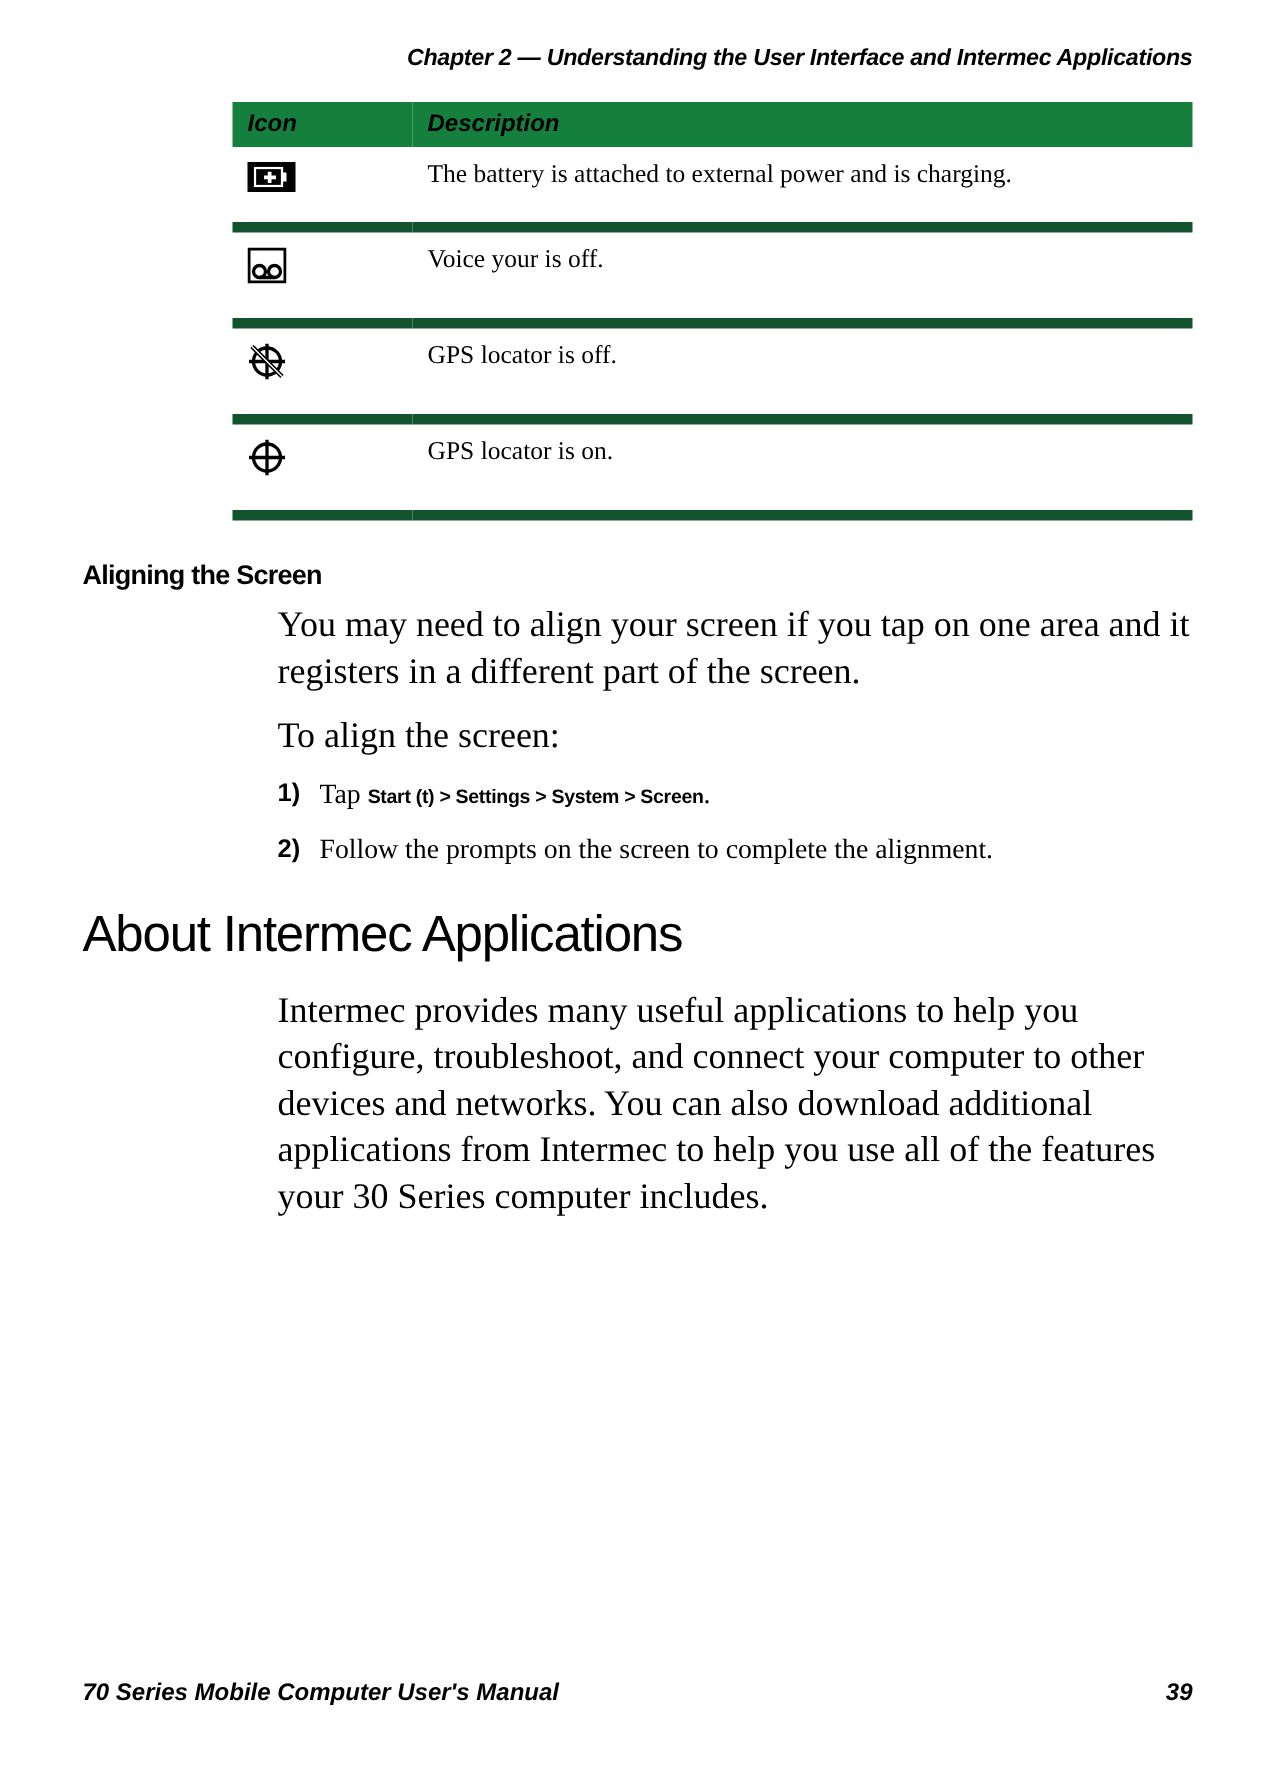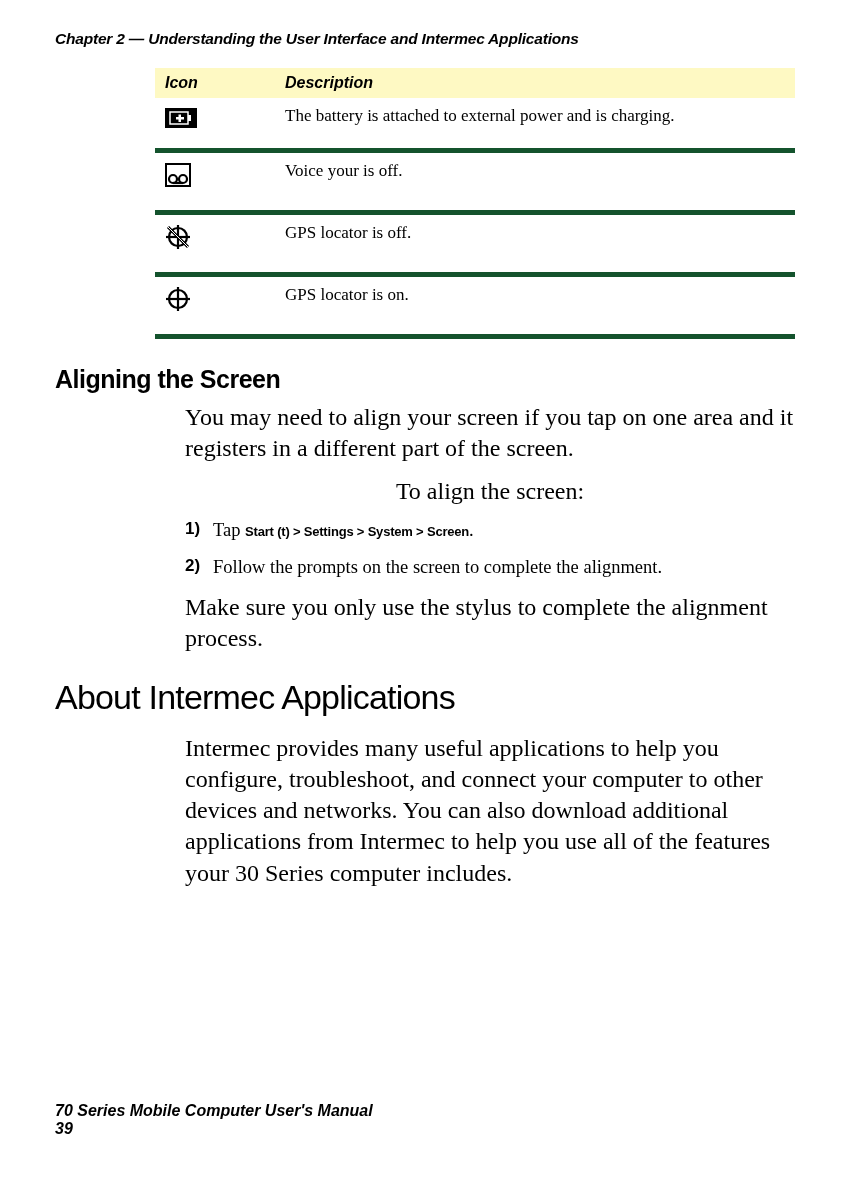--- a/index.html
+++ b/index.html
@@ -17,59 +17,58 @@
     width: 850px;
     height: 1178px;
     box-sizing: border-box;
     padding: 30px 55px 50px 55px;
   }
   .running-head {
     font-family: "Arial Black", Arial, sans-serif;
     font-weight: 900;
     font-style: italic;
     font-size: 15.5px;
-    text-align: left;
+    text-align: right;
     letter-spacing: -0.2px;
     margin-bottom: 20px;
   }
   .footer {
     position: absolute;
     bottom: 40px;
     left: 55px;
     right: 55px;
     display: flex;
     justify-content: space-between;
     font-family: "Arial Black", Arial, sans-serif;
     font-weight: 900;
     font-style: italic;
     font-size: 16px;
-    flex-direction: column;
   }
   
   table.icon-table {
     width: 640px;
     margin-left: 100px;
     border-collapse: collapse;
     font-size: 17px;
   }
   table.icon-table th {
-    background: #fef9c3;
+    background: #15803d;
     font-family: "Arial Black", Arial, sans-serif;
     font-weight: 900;
     font-style: italic;
     font-size: 16px;
     text-align: left;
     padding: 6px 10px 6px 10px;
     border: none;
   }
   table.icon-table th:first-child {
     width: 100px;
   }
   table.icon-table td {
-    border-bottom: 5px solid #14532d;
+    border-bottom: 7px solid #14532d;
     padding: 8px 10px 18px 10px;
     vertical-align: top;
     font-family: Georgia, "Times New Roman", serif;
   }
   table.icon-table tr:first-child th {
     border-top: none;
   }
   table.icon-table tr td:first-child {
     padding-right: 4px;
   }
@@ -86,39 +85,39 @@
   .icon-square {
     width: 24px;
     height: 22px;
     display: inline-block;
     margin-top: 2px;
   }
   
   h2.section {
     font-family: "Arial Black", Arial, sans-serif;
     font-weight: 900;
-    font-size: 25px;
+    font-size: 18px;
     margin: 26px 0 8px 0;
     letter-spacing: -0.5px;
   }
   h1.chapter {
     font-family: "Arial Black", Arial, sans-serif;
     font-weight: 400;
     font-size: 34px;
     margin: 24px 0 16px 0;
     letter-spacing: -0.8px;
   }
   .body {
     font-family: Georgia, "Times New Roman", serif;
     font-size: 24px;
     line-height: 1.3;
     margin: 0 0 12px 130px;
     max-width: 610px;
   }
-  .body.tight { margin-bottom: 10px; text-align: center; }
+  .body.tight { margin-bottom: 10px; }
   ol.steps {
     list-style: none;
     margin: 0 0 12px 130px;
     padding: 0;
     max-width: 610px;
     font-family: Georgia, "Times New Roman", serif;
     font-size: 18.5px;
     line-height: 1.35;
   }
   ol.steps li {
@@ -221,21 +220,20 @@
       </span>
     </li>
     <li>
       <span class="num">2)</span>
       <span>
         <span>Follow the prompts on the screen to complete the alignment.</span>
       </span>
     </li>
   </ol>
 
-  <p class="body">Make sure you only use the stylus to complete the alignment process.</p>
 
   <h1 class="chapter">About Intermec Applications</h1>
   <p class="body">Intermec provides many useful applications to help you configure, troubleshoot, and connect your computer to other devices and networks. You can also download additional applications from Intermec to help you use all of the features your 30 Series computer includes.</p>
 
   <div class="footer">
     <span>70 Series Mobile Computer User's Manual</span>
     <span>39</span>
   </div>
 </div>
 

